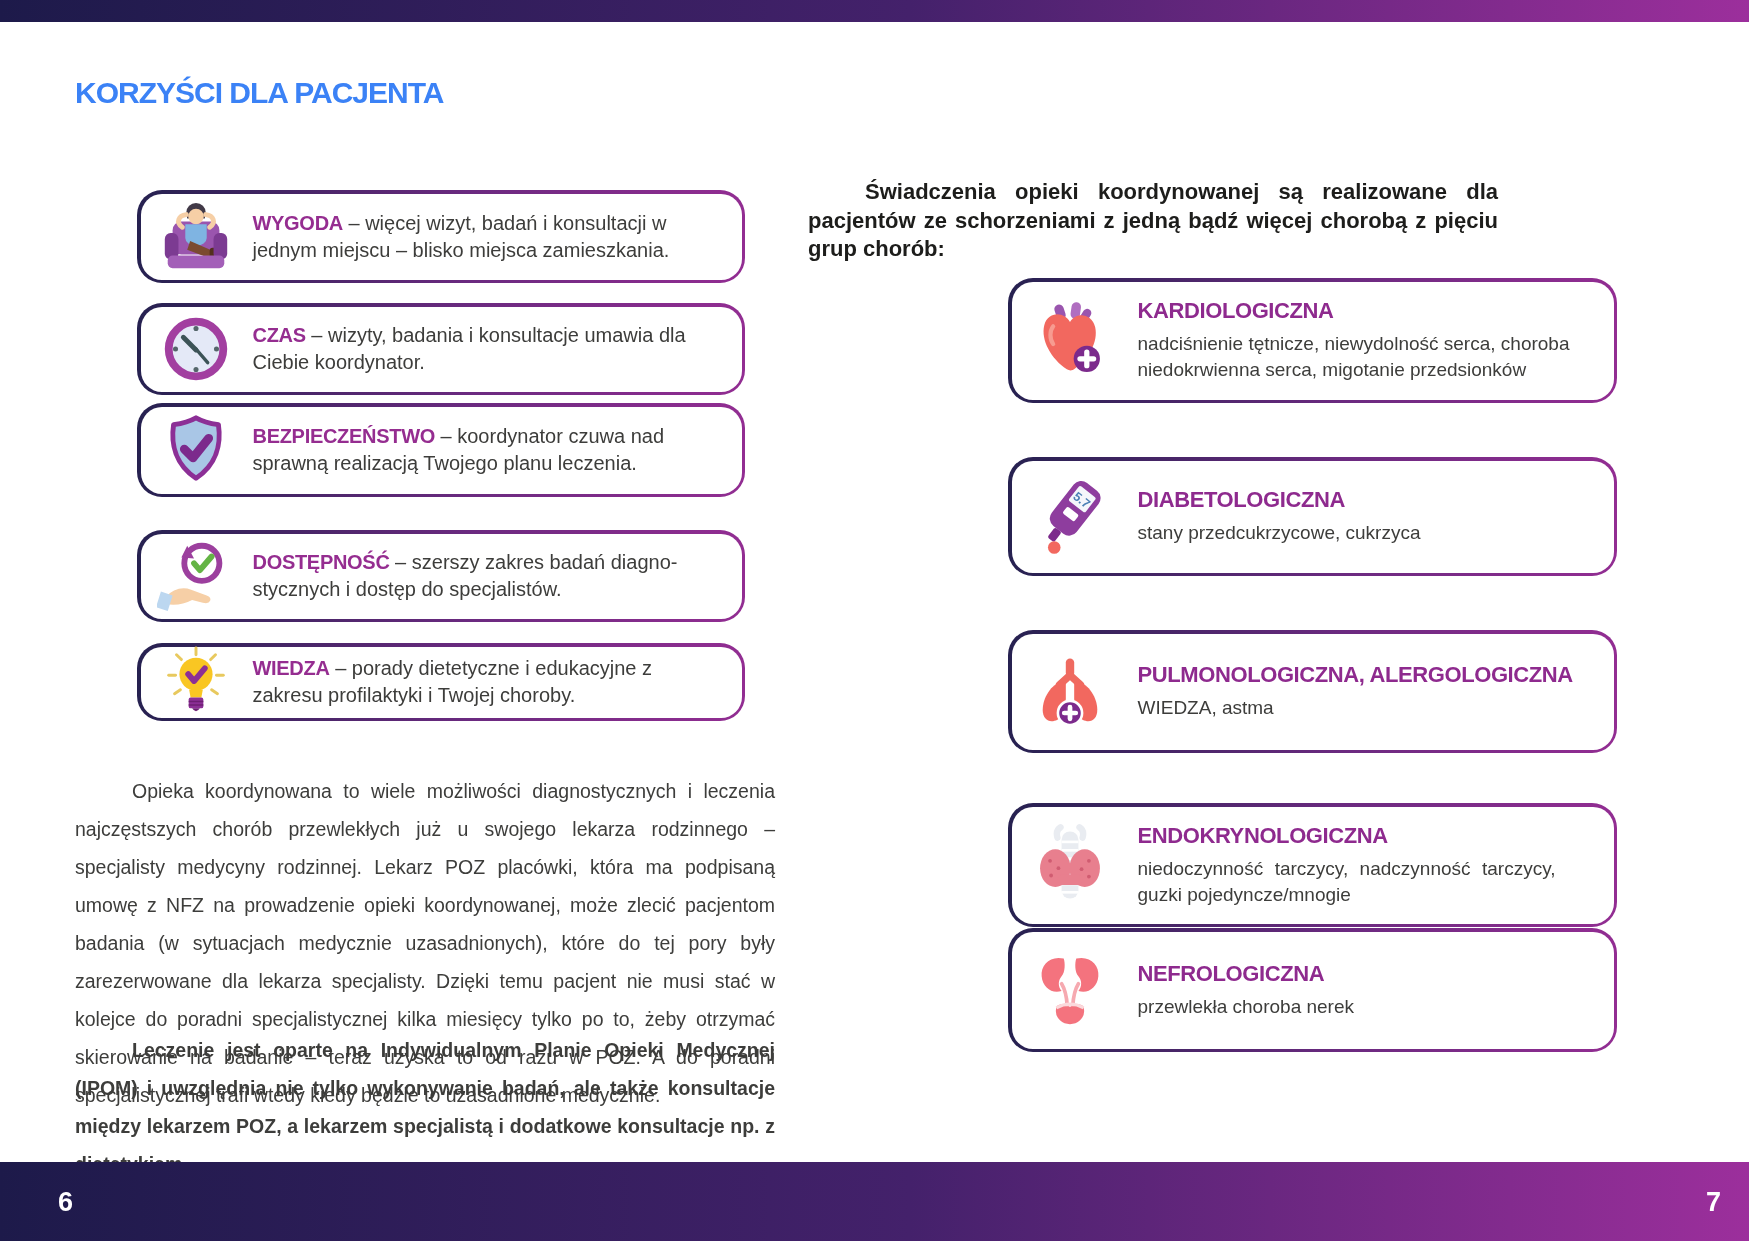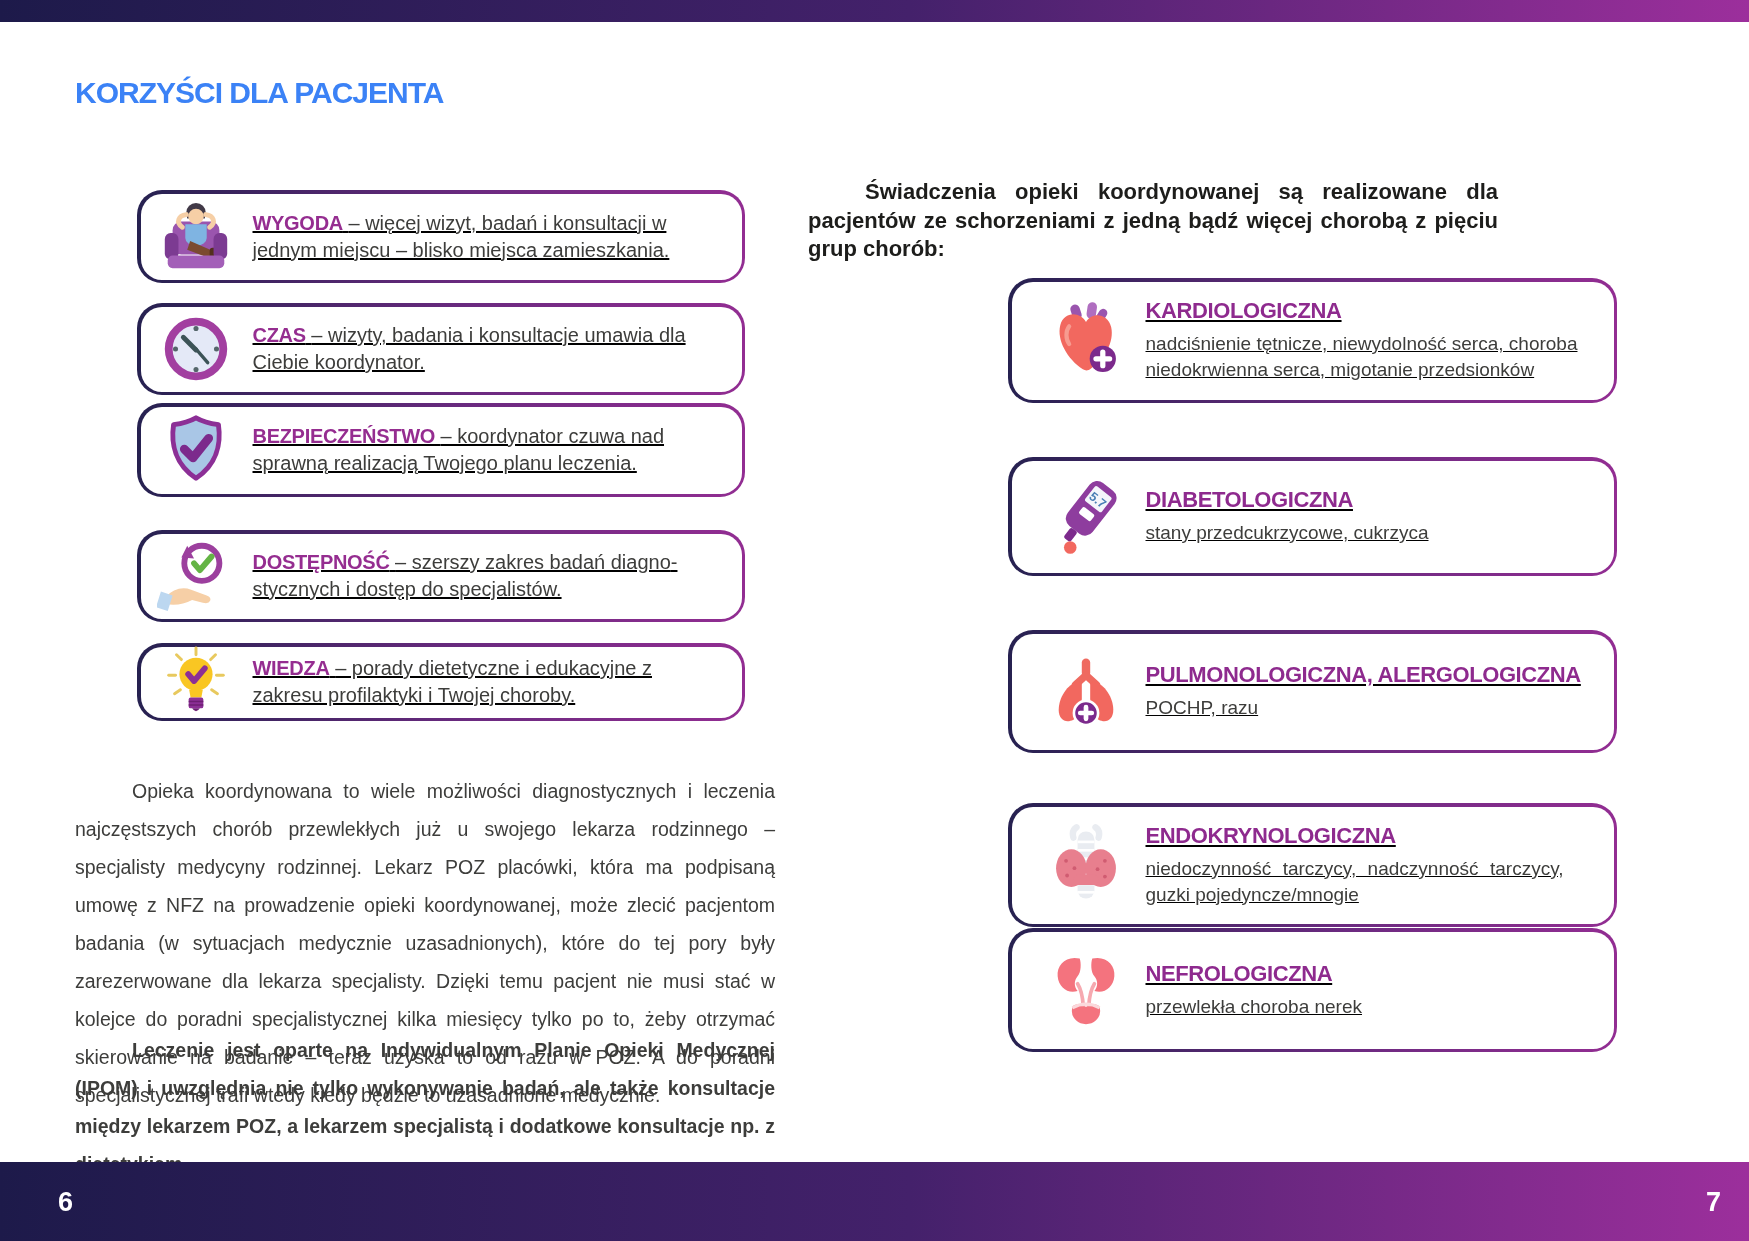--- a/index.html
+++ b/index.html
@@ -16,21 +16,21 @@
   .pagenum.pn-left  { left:58px; }
   .pagenum.pn-right { right:28px; }
 
   .page-title { position:absolute; margin:0; font-size:30px; font-weight:700;
                 color:#3b82f6; letter-spacing:-1px; white-space:nowrap; }
   #title-left  { left:75px;  top:76px; }
   #title-right { left:852px; top:76px; }
 
   
   .card { position:absolute; box-sizing:border-box; padding:3.5px; border-radius:25px;
-          background:linear-gradient(90deg,#262150 0%, #6b2a80 55%, #922d92 100%);text-decoration:underline; }
+          background:linear-gradient(90deg,#262150 0%, #6b2a80 55%, #922d92 100%); }
   .card-inner { width:100%; height:100%; box-sizing:border-box; background:#ffffff;
                 border-radius:21px; display:flex; align-items:center; }
 
   
   .benefit { left:137px; width:608px; }
   #benefit-0 { top:190px; height:93px; }
   #benefit-1 { top:303px; height:92px; }
   #benefit-2 { top:403px; height:94px; }
   #benefit-3 { top:530px; height:92px; }
   #benefit-4 { top:643px; height:78px; }
@@ -39,21 +39,21 @@
   .benefit-text { font-size:20px; line-height:27px; color:#3d3d3b; max-width:450px; }
   .kw { color:#952d90; font-weight:700; letter-spacing:-0.3px; }
 
   
   .group { left:1008px; width:609px; }
   #group-0 { top:278px; height:125px; }
   #group-1 { top:457px; height:119px; }
   #group-2 { top:630px; height:123px; }
   #group-3 { top:803px; height:124px; }
   #group-4 { top:928px; height:124px; }
-  .group .card-inner { padding:0 18px 0 32px; gap:18px; }
+  .group .card-inner { padding:0 18px 0 16px; gap:26px; }
   .group-icon { flex:0 0 84px; width:84px; height:84px; }
   .group-name { margin:0 0 7px 0; font-size:22px; font-weight:700; color:#8e2a8e;
                 letter-spacing:-0.4px; white-space:nowrap; }
   .group-desc { margin:0; font-size:19px; line-height:26px; color:#3d3d3b; }
   #group-0 .group-desc { max-width:445px; }
   #group-3 .group-desc { max-width:418px; text-align:justify; }
 
   .para { position:absolute; left:75px; width:700px; margin:0; color:#3d3d3b;
           font-size:19.5px; line-height:38px; text-align:justify; text-indent:57px; }
   #para-1 { top:772px; }
@@ -217,21 +217,21 @@
           <rect x="36" y="8" width="8" height="18" rx="4" fill="#ef6a60"></rect>
           <path d="M40 24 l-10 9 M40 24 l10 9" stroke="#ef6a60" stroke-width="7" stroke-linecap="round"></path>
           <path d="M33 30 C22 32 14 46 14 57 C14 67 21 70 28 66.5 C33.5 63.5 36 56 36 46 L36 32 Z" fill="#f2685f"></path>
           <path d="M47 30 C58 32 66 46 66 57 C66 67 59 70 52 66.5 C46.5 63.5 44 56 44 46 L44 32 Z" fill="#f2685f"></path>
           <circle cx="40" cy="60" r="11.5" fill="#7c2a8c" stroke="#ffffff" stroke-width="2.5"></circle>
           <path d="M40 54.5 v11 M34.5 60 h11" stroke="#ffffff" stroke-width="4.5" stroke-linecap="round"></path>
         </svg>
       </div>
       <div>
         <p class="group-name">PULMONOLOGICZNA, ALERGOLOGICZNA</p>
-        <p class="group-desc">POCHP, razu</p>
+        <p class="group-desc">WIEDZA, astma</p>
       </div>
     </div>
   </div>
 
   <div class="card group" id="group-3">
     <div class="card-inner">
       <div class="group-icon">
         <svg viewBox="0 0 80 80">
           <path d="M31 4 q-5 3 -3 10 M49 4 q5 3 3 10" stroke="#e9ecf1" stroke-width="6" fill="none" stroke-linecap="round"></path>
           <rect x="32" y="8" width="16" height="64" rx="8" fill="#e9ecf1"></rect>

